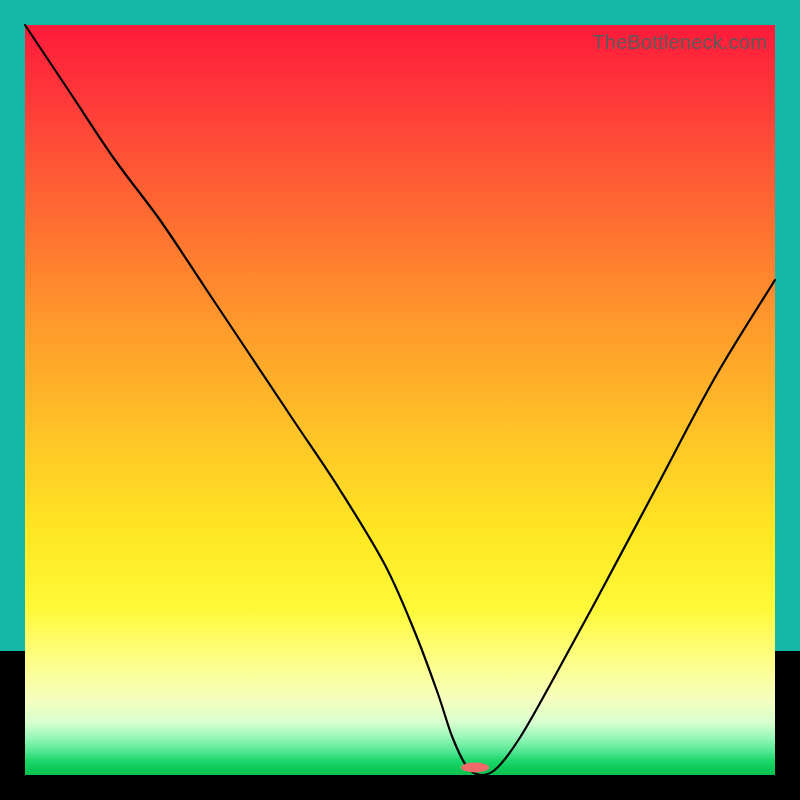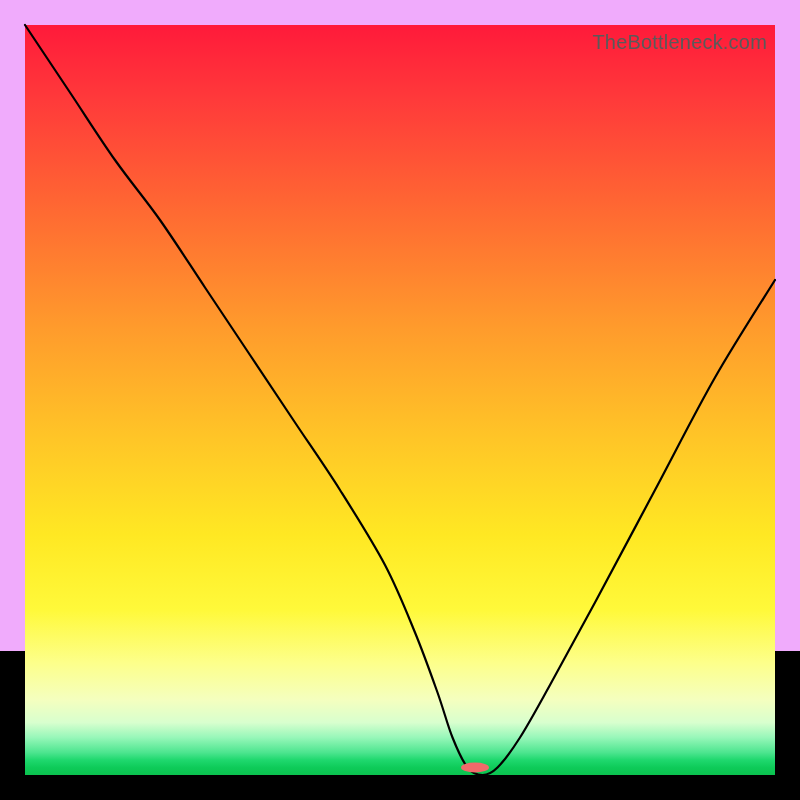--- a/index.html
+++ b/index.html
@@ -8,21 +8,21 @@
     width: 800px;
     height: 800px;
     overflow: hidden;
     background: #000;
     font-family: Arial, Helvetica, sans-serif;
   }
   .frame {
     position: relative;
     width: 800px;
     height: 651px;
-    background: #f0abfc;
+    background: #14b8a6;
   }
   .plot {
     position: absolute;
     left: 25px;
     top: 25px;
     width: 750px;
     height: 750px;
     background: linear-gradient(
       to bottom,
       #ff1a3a 0%,

